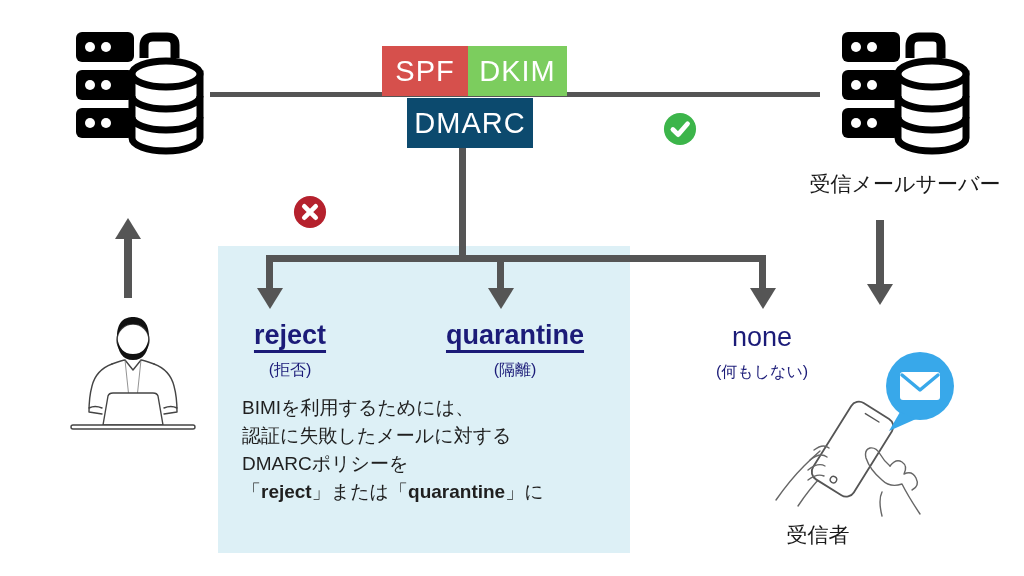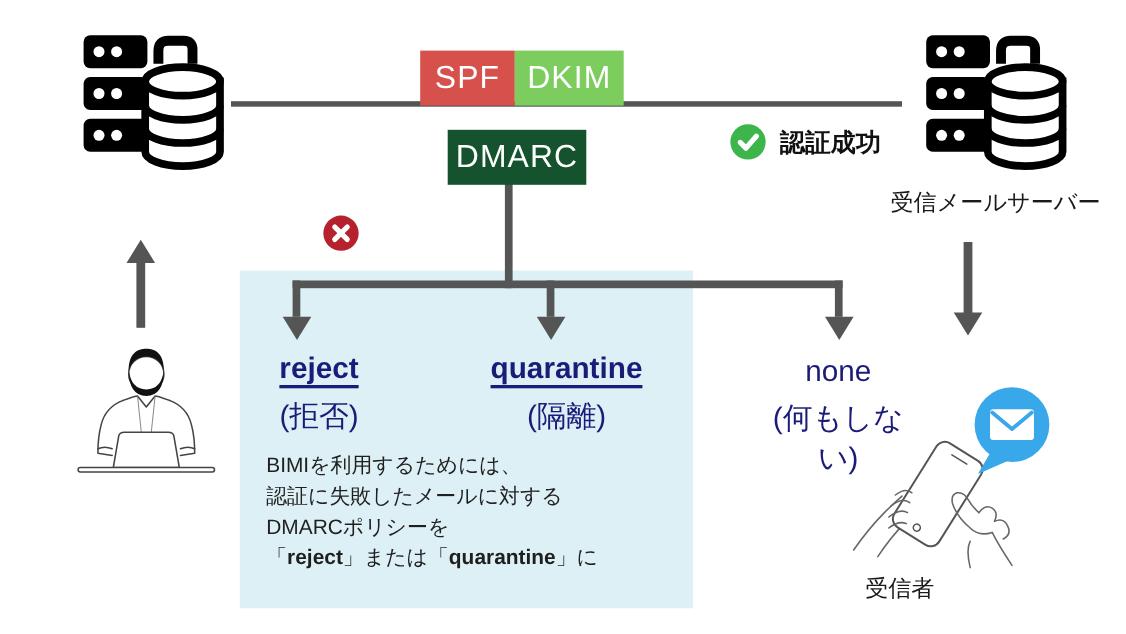--- a/index.html
+++ b/index.html
@@ -19,45 +19,45 @@
   .arrowhead-up { position: absolute; width: 0; height: 0;
     border-left: 13px solid transparent; border-right: 13px solid transparent;
     border-bottom: 21px solid #555555; }
 
   
   .authbox { position: absolute; height: 50px; display: flex;
     align-items: center; justify-content: center;
     color: #ffffff; font-size: 29px; letter-spacing: 1px; z-index: 5; }
   .box-spf   { left: 382px; top: 46px; width: 86px;  background: #d6504c; }
   .box-dkim  { left: 468px; top: 46px; width: 99px;  background: #7ccd5e; }
-  .box-dmarc { left: 407px; top: 98px; width: 126px; background: #14532d; margin-top: 20px; }
+  .box-dmarc { left: 407px; top: 98px; width: 126px; background: #0c4a6e; }
 
   
   .status-row { position: absolute; display: flex; align-items: center; gap: 12px; z-index: 6; }
   .status-text { font-size: 23px; font-weight: 700; color: #111111; }
 
   
   .srv-label { position: absolute; width: 220px; text-align: center;
     font-size: 21px; color: #1a1a1a; }
   .actor-label { position: absolute; width: 140px; text-align: center;
     font-size: 21px; color: #1a1a1a; }
 
   
   .panel { position: absolute; left: 218px; top: 246px; width: 412px; height: 307px;
     background: #ddf0f6; z-index: 1; }
 
   .policy-name { position: absolute; text-align: center; color: #1b1b78;
     font-size: 27px; z-index: 6; }
   .policy-strong { font-weight: 700; text-decoration: underline;
     text-decoration-thickness: 3px; text-underline-offset: 6px; }
   .policy-ja { position: absolute; text-align: center; color: #1b1b78;
-    font-size: 27px; z-index: 6; }
+    font-size: 16px; z-index: 6; }
 
   .note { position: absolute; left: 242px; top: 394px; width: 382px;
-    font-size: 19px; line-height: 28px; color: #1f1f1f; z-index: 6; margin-top: 16px; }
+    font-size: 19px; line-height: 28px; color: #1f1f1f; z-index: 6; }
   .note b { font-weight: 700; }
 
   svg { display: block; }
   .z6 { z-index: 6; }
   .z2 { z-index: 2; }
 </style>
 </head>
 <body>
 
 <div class="canvas">
@@ -95,21 +95,20 @@
       <span>DMARC</span>
     </div>
 
   <div class="status-row" style="left:663px; top:112px;">
     <span>
       <svg width="34" height="34" viewBox="0 0 36 36">
         <circle cx="18" cy="18" r="17" fill="#3cb54a"></circle>
         <path d="M10.5 18.5 L16 24 L26 12.5" stroke="#ffffff" stroke-width="5" fill="none" stroke-linecap="round" stroke-linejoin="round"></path>
       </svg>
     </span>
-    <span class="status-text">認証成功</span>
   </div>
 
   <div class="status-row" style="left:293px; top:195px;">
     <span>
       <svg width="34" height="34" viewBox="0 0 36 36">
         <circle cx="18" cy="18" r="17" fill="#b5212d"></circle>
         <path d="M12 12 L24 24 M24 12 L12 24" stroke="#ffffff" stroke-width="5" fill="none" stroke-linecap="round"></path>
       </svg>
     </span>
   </div>

